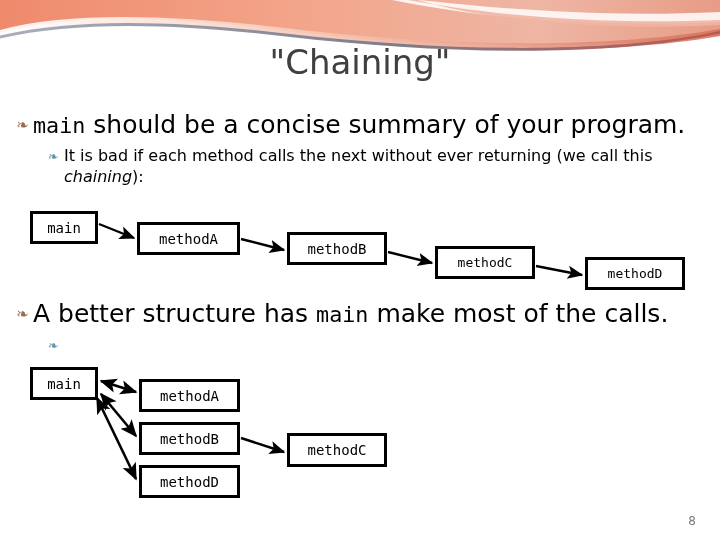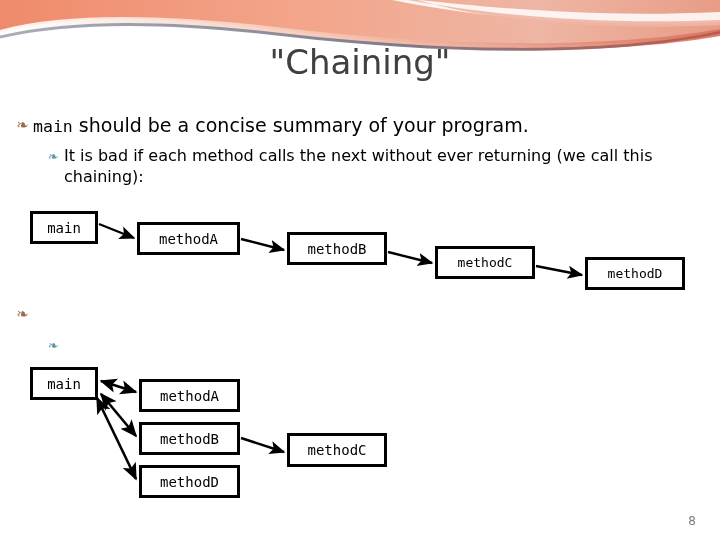--- a/index.html
+++ b/index.html
@@ -59,27 +59,27 @@
   .bullet-glyph.level2 {
     color: #5b97a8;
     font-size: 13px;
     padding-top: 5px;
     width: 16px;
   }
   .bullet-text {
     font-family: "DejaVu Sans", sans-serif;
     color: #000000;
   }
-  .lvl1-text { font-size: 19px; line-height: 24px; }
+  .lvl1-text { font-size: 25px; line-height: 24px; }
   .lvl2-text { font-size: 16px; line-height: 21px; }
   code, .mono {
     font-family: "DejaVu Sans Mono", monospace;
     font-size: 0.87em;
   }
-  .ital { }
+  .ital { font-style: italic; }
 
   
   .diagram {
     position: absolute;
     left: 0; top: 0;
     width: 720px; height: 540px;
     pointer-events: none;
   }
   .node-box {
     position: absolute;
@@ -208,19 +208,20 @@
   <div class="node-box" style="left:139px; top:465px; width:101px; height:33px;">
     <span>methodD</span>
   </div>
   <div class="node-box" style="left:287px; top:433px; width:100px; height:34px;">
     <span>methodC</span>
   </div>
 </div>
 
 <div class="bullet-row" style="top:302px; left:16px; width:690px;">
   <span class="bullet-glyph level1">❧</span>
+  <span class="bullet-text lvl1-text">A better structure has <span class="mono">main</span> make most of the calls.</span>
 </div>
 
 <div class="bullet-row" style="top:334px; left:48px; width:660px;">
   <span class="bullet-glyph level2">❧</span>
 </div>
 
 <div id="page-number">8</div>
 
 </body></html>

